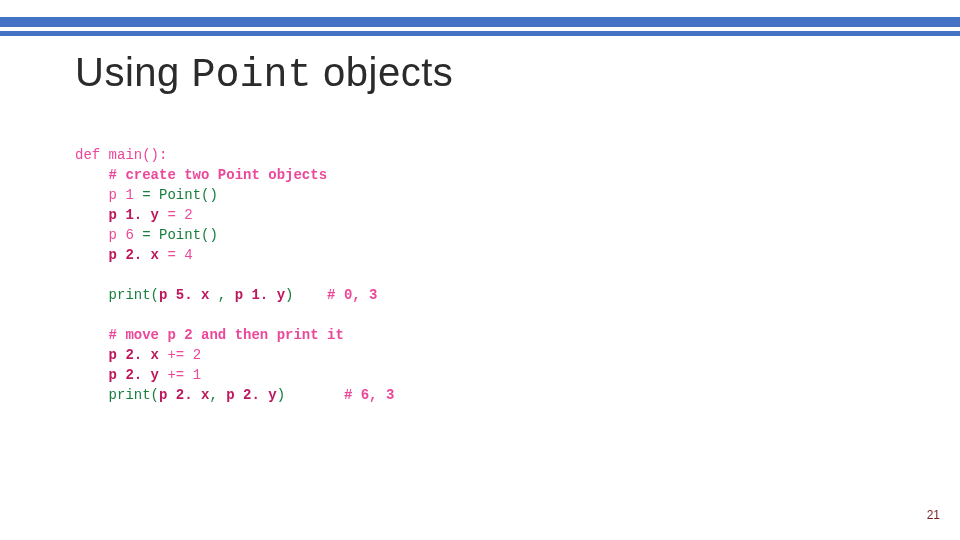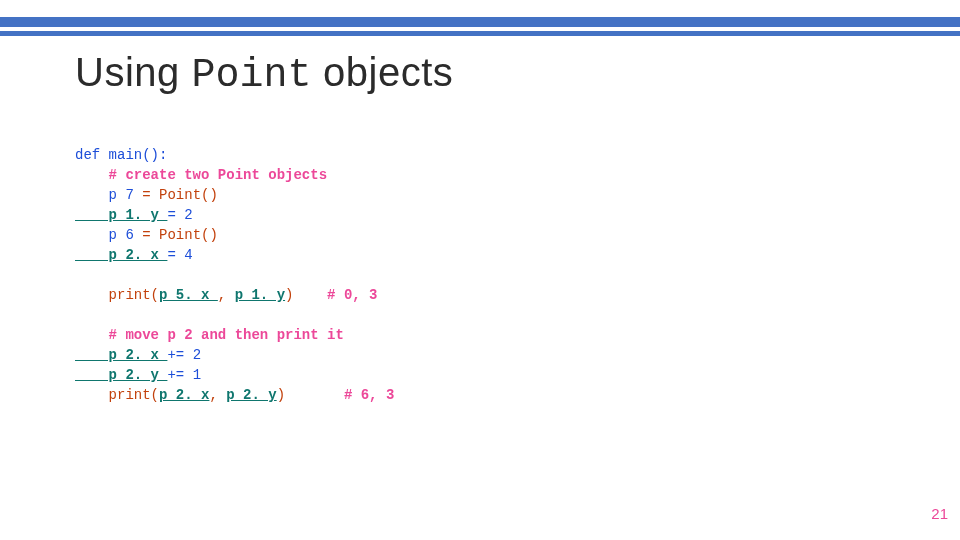--- a/index.html
+++ b/index.html
@@ -40,44 +40,44 @@
     position: absolute;
     top: 145px;
     left: 75px;
     font-family: Consolas, "Courier New", monospace;
     font-size: 14px;
     line-height: 20px;
     color: #222;
     white-space: pre;
   }
   .code .cmt   { color: #ec4899; font-weight: bold; }
-  .code .call  { color: #c2410c; }
-  .code .attr  { color: #0f766e; font-weight: bold; text-decoration: underline; }
-  .code .plain { color: #1d4ed8; }
+  .code .call  { color: #15803d; }
+  .code .attr  { color: #be185d; font-weight: bold; }
+  .code .plain { color: #ec4899; }
 
   .page-num {
     position: absolute;
-    right: 12px;
+    right: 20px;
     bottom: 18px;
-    font-size: 15px;
-    color: #ec4899;
+    font-size: 12px;
+    color: #7f1d1d;
     font-family: "Segoe UI", Arial, sans-serif;
   }
 </style>
 </head>
 <body>
 
 <div class="top-band one"></div>
 <div class="top-band two"></div>
 
 <div class="title"><span>Using </span><span class="mono">Point</span><span> objects</span></div>
 
 <div class="code"><span class="plain">def main():</span>
 <span class="cmt">    # create two Point objects</span>
-<span class="plain">    p 7 </span><span class="call">= Point()</span>
+<span class="plain">    p 1 </span><span class="call">= Point()</span>
 <span class="attr">    p 1. y </span><span class="plain">= 2</span>
 <span class="plain">    p 6 </span><span class="call">= Point()</span>
 <span class="attr">    p 2. x </span><span class="plain">= 4</span>
 
 <span class="call">    print(</span><span class="attr">p 5. x </span><span class="call">, </span><span class="attr">p 1. y</span><span class="call">)    </span><span class="cmt"># 0, 3</span>
 
 <span class="cmt">    # move p 2 and then print it</span>
 <span class="attr">    p 2. x </span><span class="plain">+= 2</span>
 <span class="attr">    p 2. y </span><span class="plain">+= 1</span>
 <span class="call">    print(</span><span class="attr">p 2. x</span><span class="call">, </span><span class="attr">p 2. y</span><span class="call">)       </span><span class="cmt"># 6, 3</span></div>

